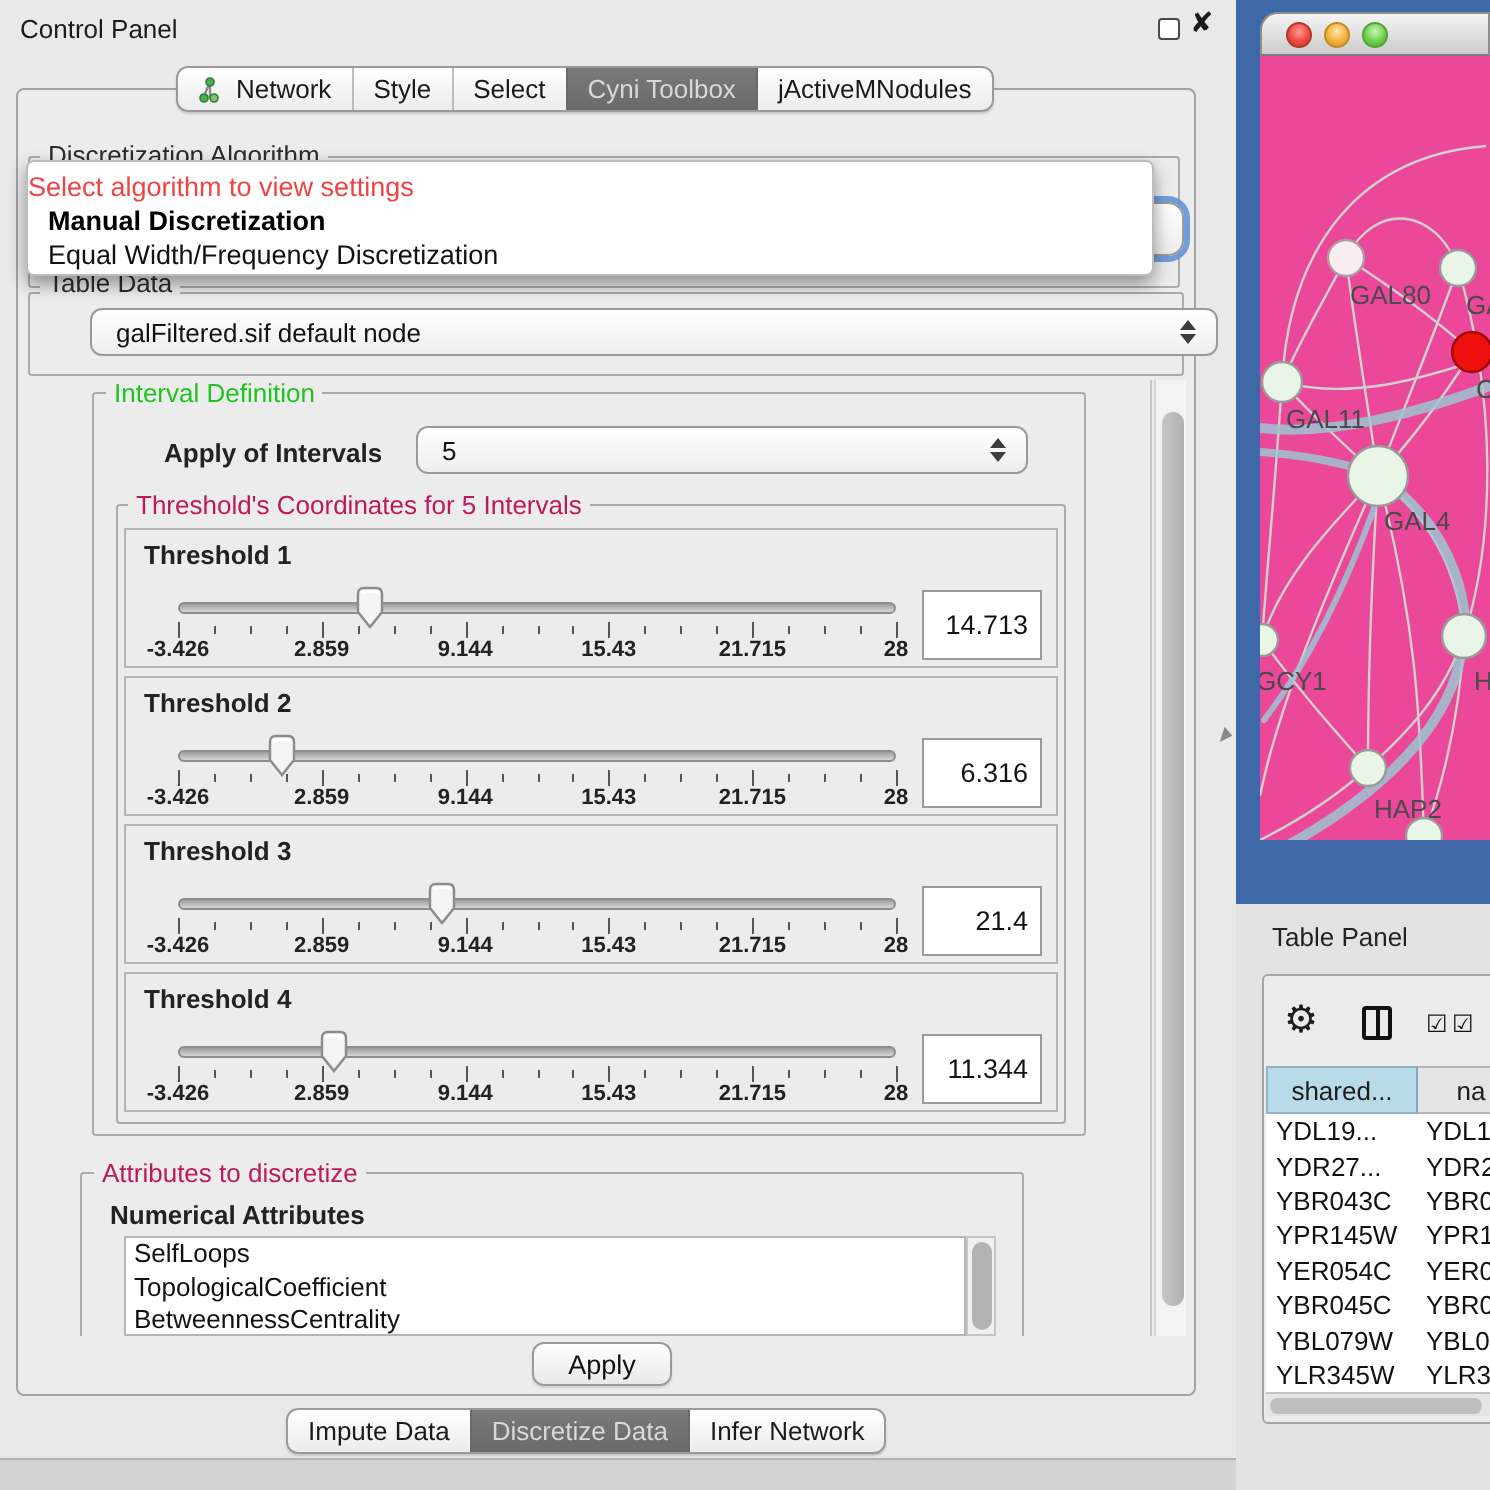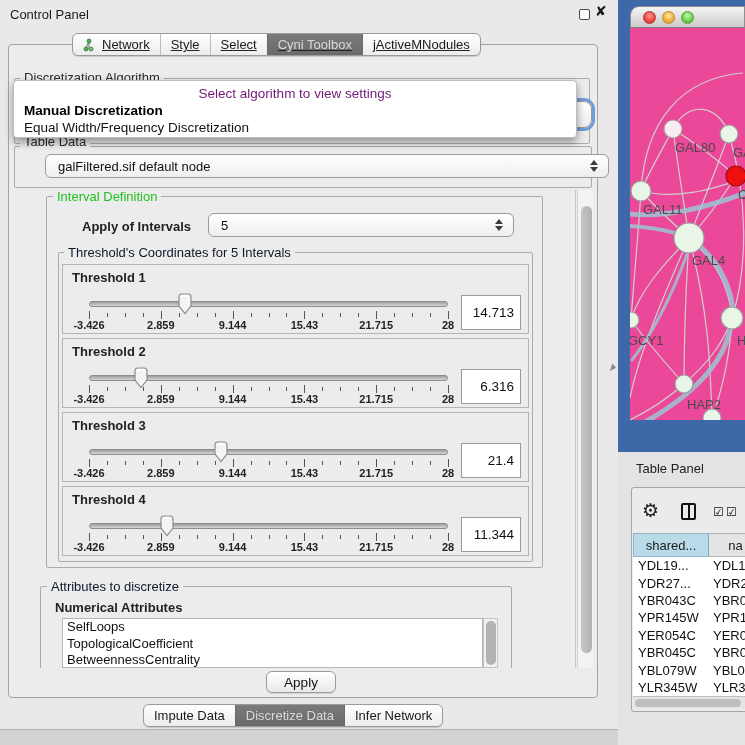--- a/index.html
+++ b/index.html
@@ -15,44 +15,44 @@
   #close-icon { left:595px; top:3px; font-size:14px; font-weight:bold; color:#1a1a1a; }
 
   
   .segbar { display:flex; height:23px; border:1px solid #9a9a9a; border-radius:6px; overflow:hidden;
             background:linear-gradient(#ffffff,#ececec); box-shadow:0 1px 1px rgba(0,0,0,.15); z-index:30; }
   .seg { display:flex; align-items:center; padding:0 10px; font-size:13px; color:#1a1a1a;
          border-left:1px solid #bdbdbd; white-space:nowrap; cursor:default; }
   .seg:first-child { border-left:none; }
   .seg.sel { background:linear-gradient(#7a7a7a,#6a6a6a); color:#d9d9d9; border-left-color:#6a6a6a; }
   .seg.sel + .seg { border-left-color:#6a6a6a; }
-  #top-tabs { left:72px; top:33px;text-decoration:underline; }
+  #top-tabs { left:88px; top:33px; }
   #bottom-tabs { left:143px; top:704px; }
 
   
   #main-panel { left:8px; top:44px; width:590px; height:654px; background:#ececec;
                 border:1px solid #a3a3a3; border-radius:4px; }
 
   
   .group { border:1px solid #ababab; border-radius:2px; }
   .gtitle { position:absolute; background:#ececec; padding:0 4px; font-size:13px; white-space:nowrap; }
   .green { color:#1ec41e; }
-  .blue { color:#0f172a; }
+  .blue { color:#be185d; }
 
   
   #algo-group { left:14px; top:78px; width:576px; height:66px; }
   #algo-title { left:20px; top:70px; color:#2b2b2b; }
   #algo-combo-fragment { left:548px; top:101px; width:44px; height:27px; border-radius:8px;
       background:linear-gradient(#ffffff,#ededed); border:1px solid #9a9a9a;
       box-shadow:0 0 0 3px rgba(100,150,215,.9); z-index:5; }
 
   
   #algo-popup { left:13px; top:80px; width:564px; height:58px; background:#ffffff;
       border:1px solid #bdbdbd; border-radius:4px; box-shadow:0 4px 9px rgba(0,0,0,.4); z-index:20; }
-  #popup-placeholder { left:0; top:5px; width:100%; text-align:center; color:#701a75; font-size:13.5px; }
+  #popup-placeholder { left:0; top:5px; width:100%; color:#ef4444; font-size:13.5px; }
   #popup-opt-0 { left:2px; top:22px; font-weight:bold; color:#000; font-size:13.5px; padding:0 8px; }
   #popup-opt-1 { left:2px; top:39px; color:#111; font-size:13.5px; padding:0 8px; }
 
   
   #tabledata-group { left:14px; top:146px; width:578px; height:42px; }
   #tabledata-title { left:20px; top:134px; color:#2b2b2b; z-index:6; }
 
   .combo { background:linear-gradient(#ffffff,#eeeeee); border:1px solid #9a9a9a; border-radius:6px;
            display:flex; align-items:center; padding-left:12px; font-size:13px; color:#111; }
   .spinner { position:absolute; right:9px; top:50%; transform:translateY(-50%); width:9px; height:14px; }

